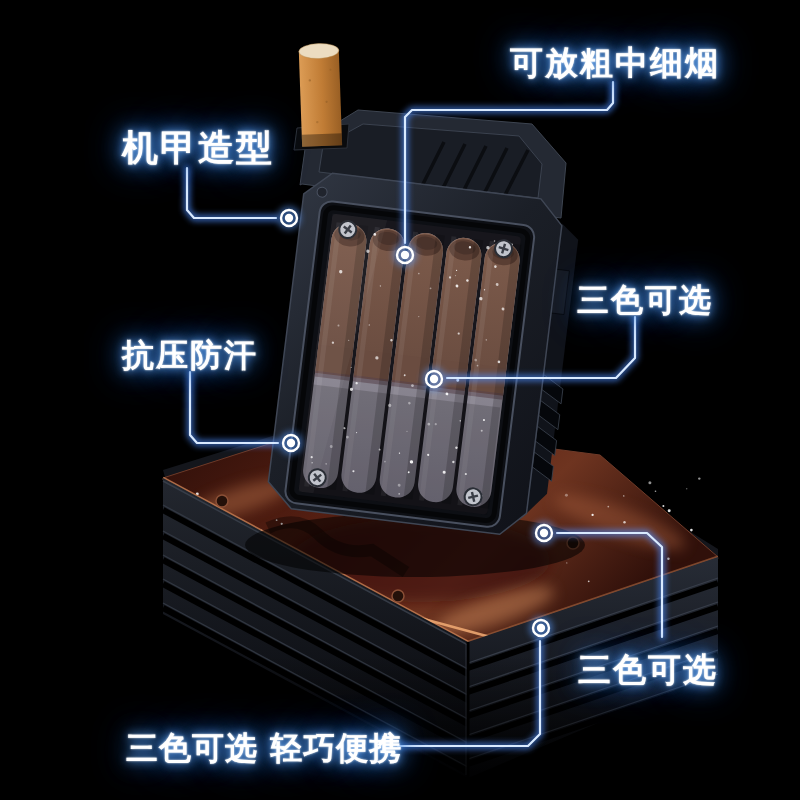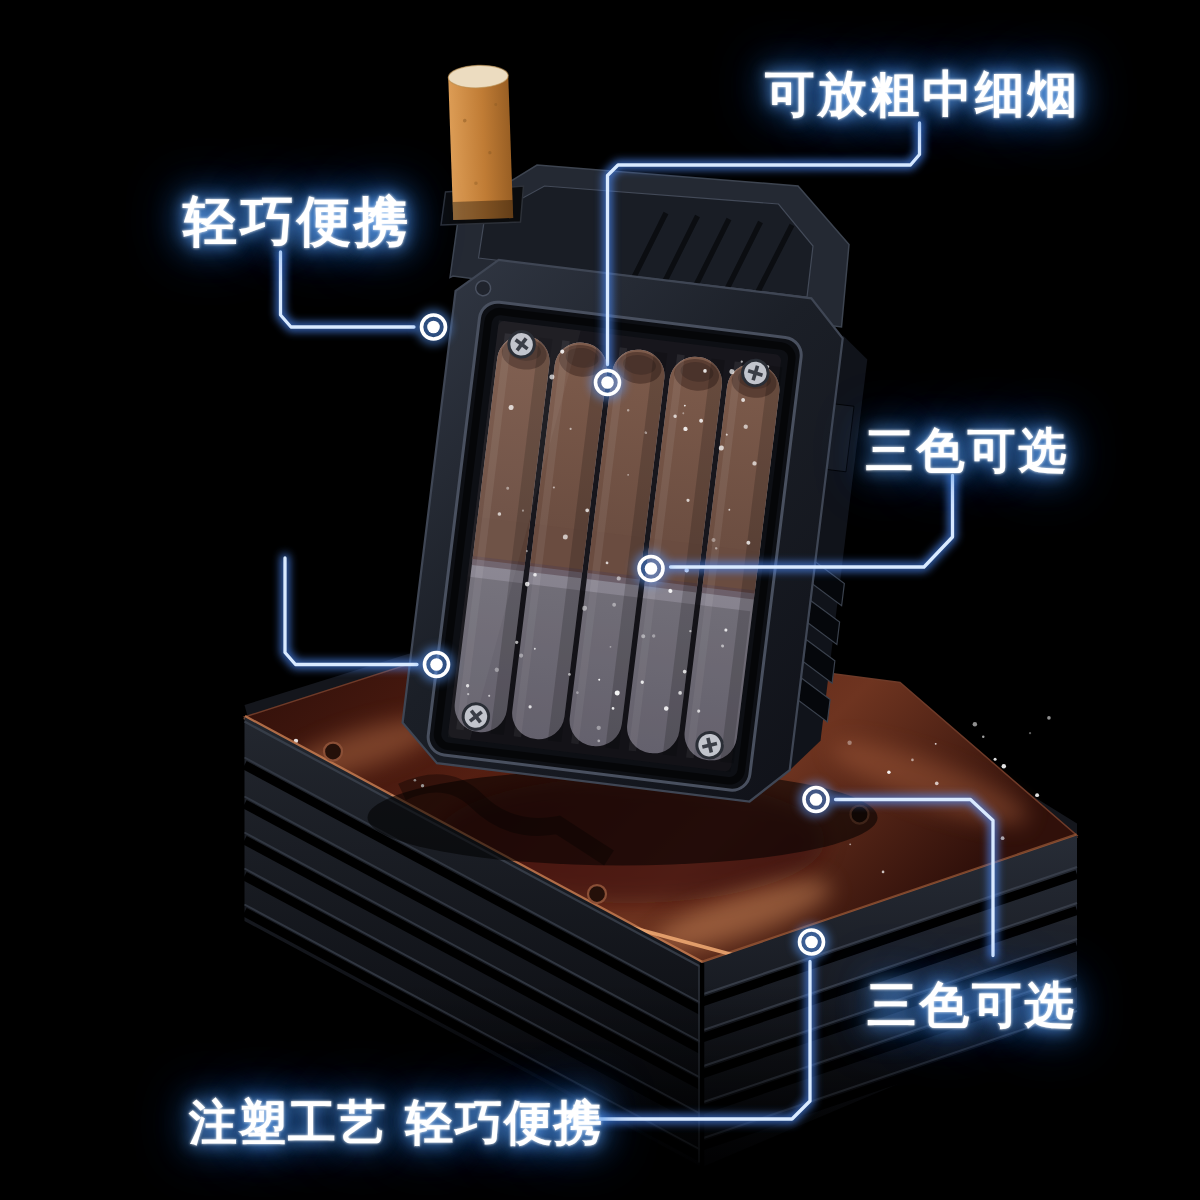--- a/index.html
+++ b/index.html
@@ -423,18 +423,19 @@
         </g>
     <g transform="translate(541,628)">
           <circle r="12" fill="#5a9bff" opacity=".5" filter="url(#lineglow)"></circle>
           <circle r="8" fill="none" stroke="#fff" stroke-width="2.4"></circle>
           <circle r="4.2" fill="#fff"></circle>
         </g>
   </g>
 </svg>
 
 <div class="callout-label" id="lbl-capacity">可放粗中细烟</div>
-<div class="callout-label" id="lbl-mech">轻巧便携</div>
+<div class="callout-label" id="lbl-mech">机甲造型</div>
+<div class="callout-label" id="lbl-pressure">抗压防汗</div>
 <div class="callout-label" id="lbl-window">三色可选</div>
 <div class="callout-label" id="lbl-colors">三色可选</div>
-<div class="callout-label" id="lbl-molding">注塑工艺 轻巧便携</div>
+<div class="callout-label" id="lbl-molding">三色可选 轻巧便携</div>
 
 </div>
 
 </body></html>

